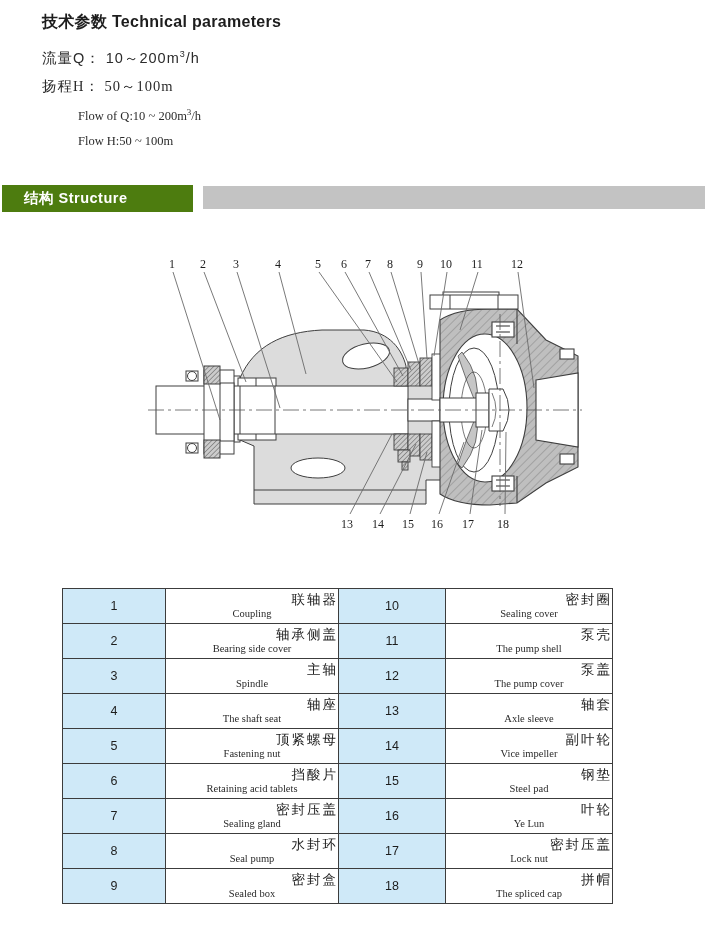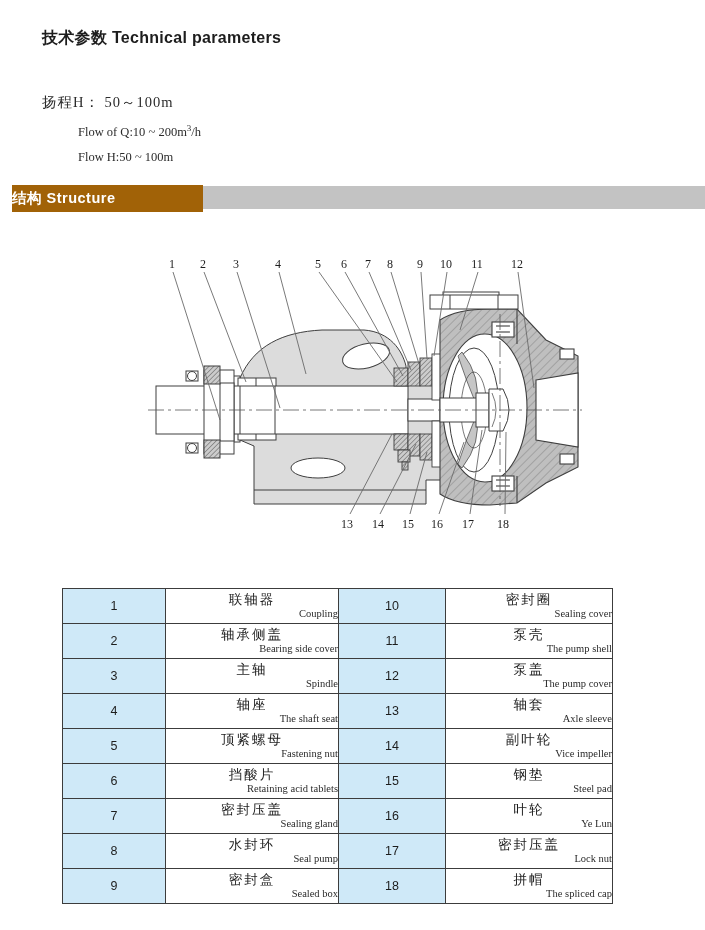--- a/index.html
+++ b/index.html
@@ -1,50 +1,51 @@
 <!DOCTYPE html>
 <html><head>
 <meta charset="utf-8">
 <style>
   html,body{margin:0;padding:0;background:#ffffff;}
   body{width:705px;height:930px;position:relative;overflow:hidden;
        font-family:"Liberation Sans","DejaVu Sans",sans-serif;color:#222;}
   .abs{position:absolute;}
 
   
-  .specs{left:42px;top:28px;width:400px;height:150px;}
+  .specs{left:42px;top:12px;width:400px;height:150px;}
   .specs-title{position:absolute;left:0;top:0;font-size:16px;font-weight:bold;color:#1d1d1d;letter-spacing:.3px;}
   .spec-cn{position:absolute;left:0;font-size:14.5px;letter-spacing:1px;color:#2b2b2b;}
   .spec-en{position:absolute;left:0;font-family:"Liberation Serif","DejaVu Serif",serif;font-size:12.5px;color:#2b2b2b;margin-left:36px;}
   .spec-cn sup,.spec-en sup{font-size:9px;}
   .cn1{top:37px;} .cn2{top:65px;font-family:Liberation Serif, serif;} .en1{top:95px;} .en2{top:122px;}
 
   
-  .banner-accent{left:12px;top:185px;width:191px;height:27px;background:#a16207;color:#fff;
-      font-size:14.5px;font-weight:bold;line-height:27px;box-sizing:border-box;letter-spacing:.5px;}
+  .banner-accent{left:2px;top:185px;width:191px;height:27px;background:#4d7c0f;color:#fff;
+      font-size:14.5px;font-weight:bold;line-height:27px;padding-left:22px;box-sizing:border-box;letter-spacing:.5px;}
   .banner-bar{left:203px;top:186px;width:502px;height:23px;background:#c3c3c3;}
 
   
   .diagram{left:140px;top:252px;width:445px;height:292px;}
   svg .callout{font-family:"Liberation Serif","DejaVu Serif",serif;font-size:12px;fill:#1d1d1d;}
 
   
   .parts{left:62px;top:588px;}
   table.parts-table{border-collapse:collapse;table-layout:fixed;width:550px;}
   table.parts-table td{border:1px solid #3c3c3c;height:34px;padding:0;vertical-align:middle;}
   td.c-num{background:#cfe9f8;text-align:center;font-size:12.5px;color:#1d1d1d;}
   td.c-name{background:#ffffff;text-align:center;}
-  .p-cn{font-size:13.5px;letter-spacing:2px;line-height:16px;color:#1d1d1d;}
-  .p-en{font-family:"Liberation Serif","DejaVu Serif",serif;font-size:10.5px;line-height:12px;color:#2a2a2a;text-align:right;}
+  .p-cn{font-size:13.5px;letter-spacing:2px;line-height:16px;color:#1d1d1d;text-align:right;}
+  .p-en{font-family:"Liberation Serif","DejaVu Serif",serif;font-size:10.5px;line-height:12px;color:#2a2a2a;}
 </style>
 </head>
 <body>
 
 <div class="abs specs">
   <div class="specs-title">技术参数 Technical parameters</div>
+  <div class="spec-cn cn1"><span>流量Q： 10～200m</span><sup>3</sup><span>/h</span></div>
   <div class="spec-cn cn2">扬程H： 50～100m</div>
   <div class="spec-en en1"><span>Flow of Q:10 ~ 200m</span><sup>3</sup><span>/h</span></div>
   <div class="spec-en en2">Flow H:50 ~ 100m</div>
 </div>
 
 <div class="abs banner-accent">结构 Structure</div>
 <div class="abs banner-bar"></div>
 
 <svg class="abs diagram" viewBox="0 0 445 292" xmlns="http://www.w3.org/2000/svg">
   <defs>

